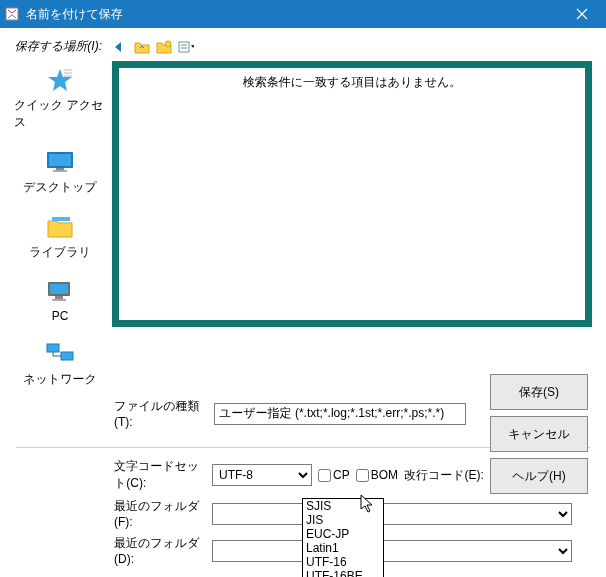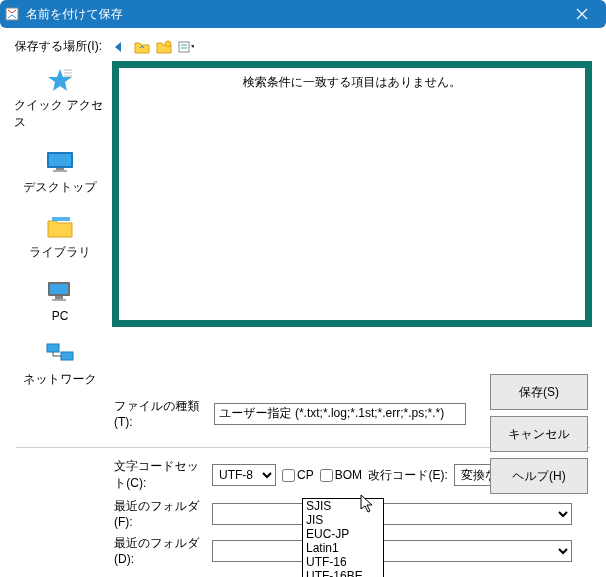--- a/index.html
+++ b/index.html
@@ -1,22 +1,22 @@
 <!DOCTYPE html>
 <html><head>
 <meta charset="utf-8">
 <style>
   * { box-sizing: border-box; margin: 0; padding: 0; font-family: "Yu Gothic UI", "Meiryo UI", sans-serif; font-size: 12px; }
   body { background: #fff; width: 606px; height: 577px; position: relative; }
-  .titlebar { background: #1a79c0; color: #fff; height: 28px; display: flex; align-items: center; padding: 0 4px; border-radius: 6px; }
+  .titlebar { background: #1a79c0; color: #fff; height: 28px; display: flex; align-items: center; padding: 0 4px; }
   .titlebar .icon { width: 16px; height: 16px; margin-right: 6px; display: inline-flex; }
   .titlebar .title { flex: 1; }
   .titlebar .close { width: 40px; height: 28px; display: flex; align-items: center; justify-content: center; color: #fff; cursor: pointer; }
   .dialog-body { padding: 10px 14px 10px 14px; position: relative; height: calc(100% - 28px); }
-  .toprow { display: flex; align-items: center; gap: 6px; margin-bottom: 6px; }
+  .toprow { display: flex; align-items: center; gap: 6px; margin-bottom: 6px; font-style: italic; }
   .toprow .label { width: 92px; text-align: right; padding-right: 4px; }
   .save-in { flex: 1; height: 22px; border: 1px solid #7a7a7a; background: #fff; display: flex; align-items: center; padding: 0 2px; }
   .save-in .folder-ico { width: 16px; height: 16px; margin-right: 4px; display: inline-flex; }
   .save-in .text { flex: 1; }
   .save-in .dd { width: 16px; height: 18px; border-left: 1px solid #888; display: flex; align-items: center; justify-content: center; background: #e8e8e8; cursor: pointer; }
   .navicons { display: flex; gap: 6px; align-items: center; }
   .navicons span { width: 16px; height: 16px; display: inline-flex; align-items: center; justify-content: center; cursor: pointer; }
   .middle { display: flex; gap: 6px; }
   .sidebar { width: 92px; display: flex; flex-direction: column; gap: 16px; align-items: center; padding-top: 4px; }
   .sidebar .item { display: flex; flex-direction: column; align-items: center; gap: 2px; cursor: default; }
@@ -160,21 +160,21 @@
   <div class="btncol">
     <button class="btn">保存(S)</button>
     <button class="btn">キャンセル</button>
     <button class="btn">ヘルプ(H)</button>
   </div>
 
   <div class="divider"></div>
 
   <div class="encoding-row">
     <span class="label">文字コードセット(C):</span>
-    <select style="width:64px"><option>UTF-8</option></select>
+    <select style="width:100px"><option>UTF-8</option></select>
     <label class="cb">
         <input type="checkbox" style="">
         <span>CP</span>
       </label>
     <label class="cb">
         <input type="checkbox" style="">
         <span>BOM</span>
       </label>
     <span>改行コード(E):</span>
     <select style="width:70px"><option>変換なし</option></select>

